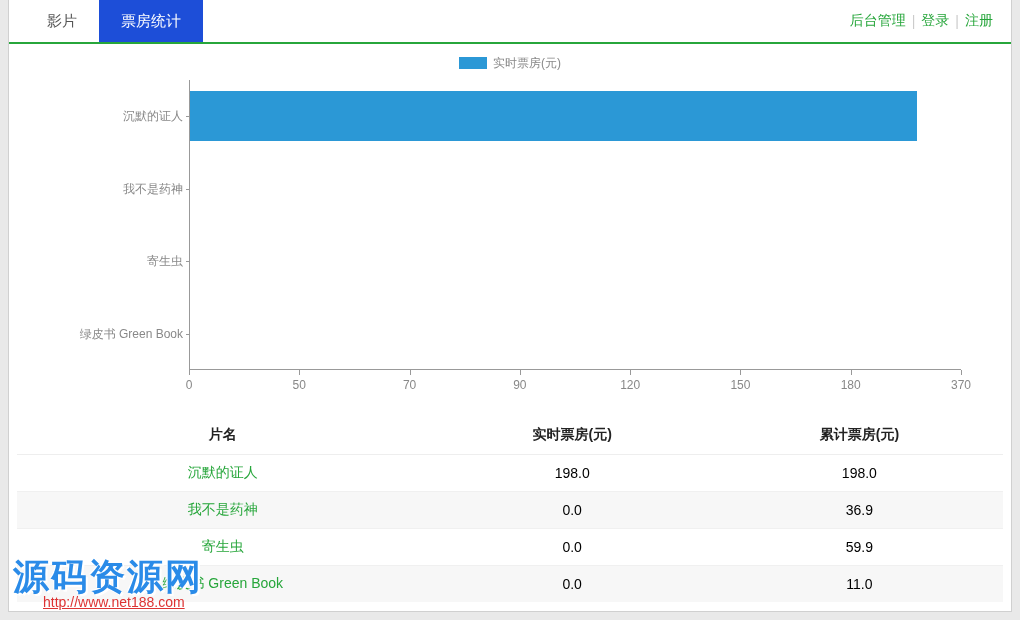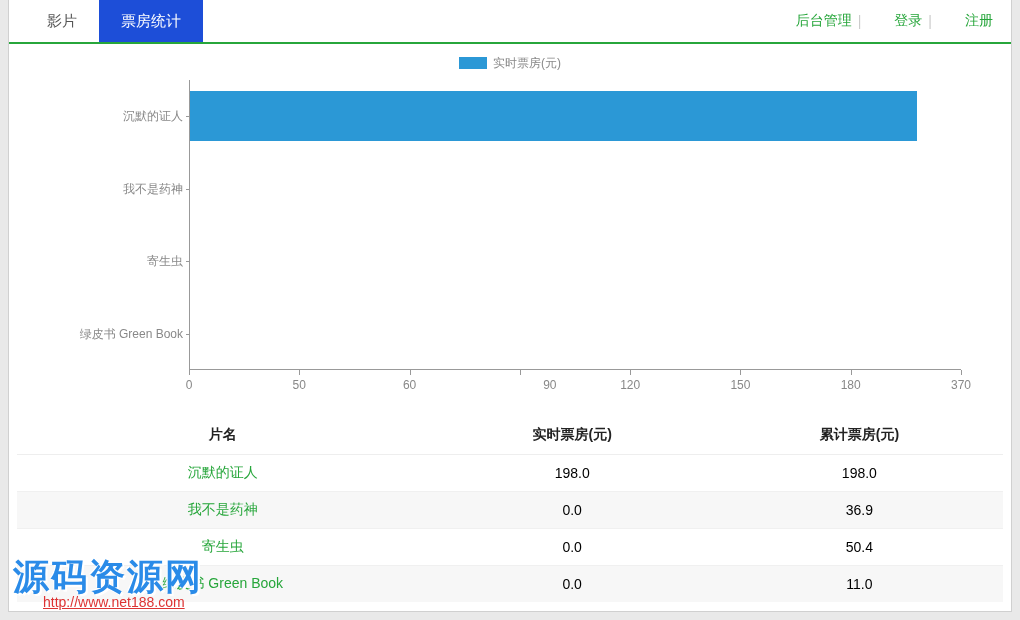--- a/index.html
+++ b/index.html
@@ -42,21 +42,21 @@
     color: #fff;
   }
   .toplinks {
     margin-left: auto;
     display: flex;
     align-items: center;
     gap: 6px;
     padding-right: 10px;
     font-size: 14px;
   }
-  .toplinks a { color: #27a63b; text-decoration: none; cursor: pointer; margin-left: 27px; }
+  .toplinks a { color: #27a63b; text-decoration: none; cursor: pointer; }
   .toplinks .sep { color: #ccc; }
 
   .chart-area {
     position: relative;
     height: 370px;
     padding: 8px 30px 0 30px;
   }
   .legend {
     display: flex;
     justify-content: center;
@@ -212,23 +212,23 @@
           <div class="ytick" style="top: 108.75px;"></div>
           <div class="ytick" style="top: 181.25px;"></div>
           <div class="ytick" style="top: 253.75px;"></div>
         </div>
       <div class="x-axis" id="x-axis">
           <div class="x-tick" style="left: 0%;"></div>
           <div class="x-label" style="left: 0%;">0</div>
           <div class="x-tick" style="left: 14.2857%;"></div>
           <div class="x-label" style="left: 14.2857%;">50</div>
           <div class="x-tick" style="left: 28.5714%;"></div>
-          <div class="x-label" style="left: 28.5714%;">60</div>
+          <div class="x-label" style="left: 28.5714%;">70</div>
           <div class="x-tick" style="left: 42.8571%;"></div>
-          <div class="x-label" style="left: 42.8571%; margin-left: 30px;">90</div>
+          <div class="x-label" style="left: 42.8571%;">90</div>
           <div class="x-tick" style="left: 57.1429%;"></div>
           <div class="x-label" style="left: 57.1429%;">120</div>
           <div class="x-tick" style="left: 71.4286%;"></div>
           <div class="x-label" style="left: 71.4286%;">150</div>
           <div class="x-tick" style="left: 85.7143%;"></div>
           <div class="x-label" style="left: 85.7143%;">180</div>
           <div class="x-tick" style="left: 100%;"></div>
           <div class="x-label" style="left: 100%;">370</div>
         </div>
     </div>
@@ -249,21 +249,21 @@
           <td>198.0</td>
         </tr>
         <tr>
           <td class="name">我不是药神</td>
           <td>0.0</td>
           <td>36.9</td>
         </tr>
         <tr>
           <td class="name">寄生虫</td>
           <td>0.0</td>
-          <td>50.4</td>
+          <td>59.9</td>
         </tr>
         <tr>
           <td class="name">绿皮书 Green Book</td>
           <td>0.0</td>
           <td>11.0</td>
         </tr>
       </tbody>
   </table>
 
   <div class="watermark">

